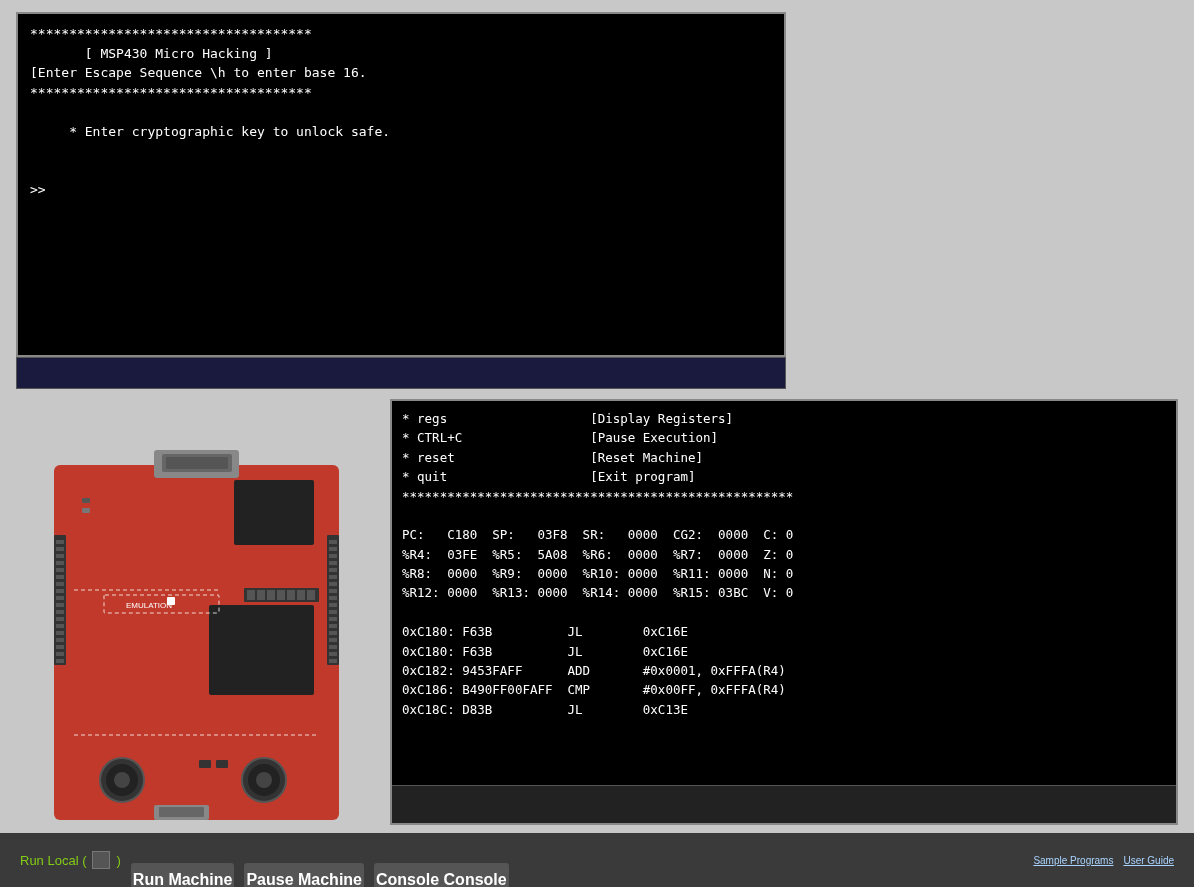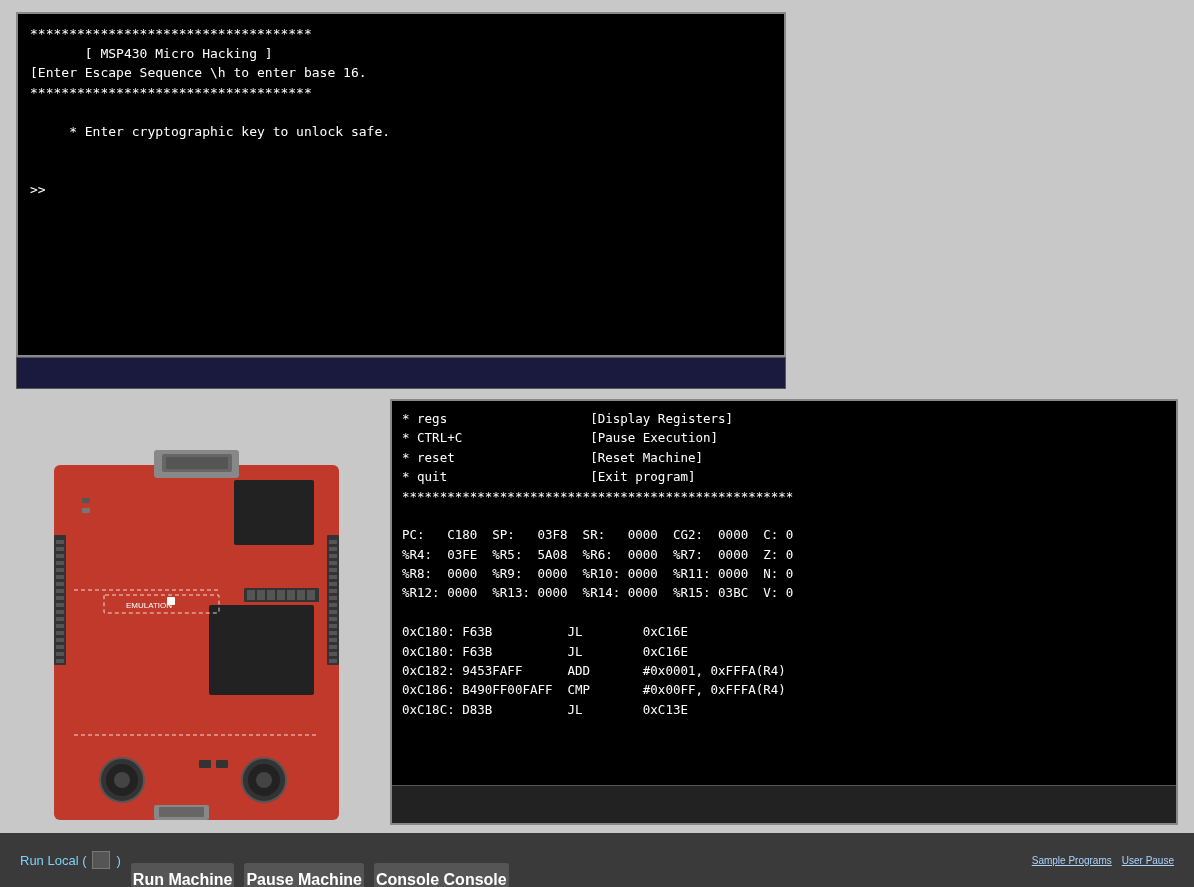--- a/index.html
+++ b/index.html
@@ -143,21 +143,21 @@
       height: 54px;
       background: #3a3a3a;
       display: flex;
       align-items: center;
       padding: 0 20px;
       gap: 10px;
       flex-shrink: 0;
     }
 
     .run-local-label {
-      color: #7dd3fc;
+      color: #84cc16;
       font-family: Arial, sans-serif;
       font-size: 13px;
       display: flex;
       align-items: center;
       gap: 6px;
       white-space: nowrap;
     }
 
     .toggle-box {
       width: 18px;
@@ -349,14 +349,14 @@
     <span>)</span>
   </span>
 
   <button class="footer-btn btn-dark">Run Machine</button>
   <button class="footer-btn btn-dark">Pause Machine</button>
   <button class="footer-btn btn-dark">Console Console</button>
 
   <div class="footer-spacer"></div>
 
   <span class="footer-link">Sample Programs</span>
-  <span class="footer-link">User Pause</span>
+  <span class="footer-link">User Guide</span>
 </div>
 
 </body></html>

